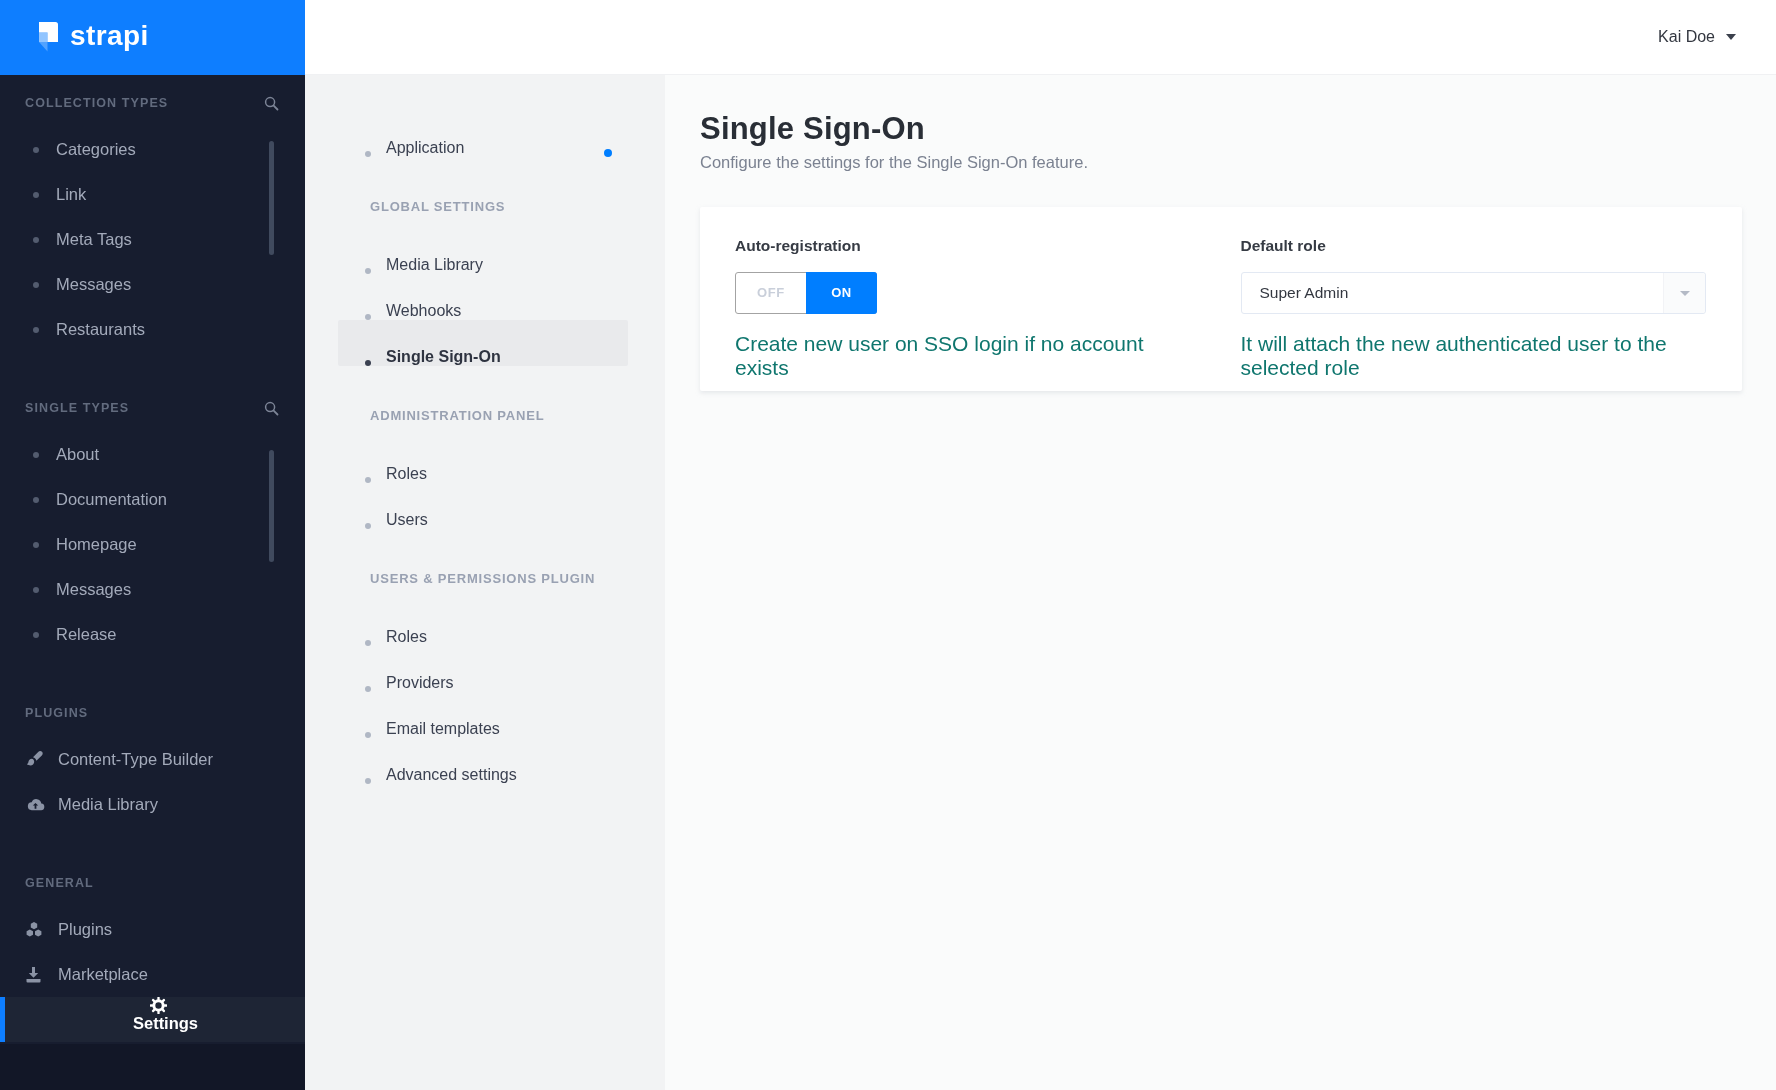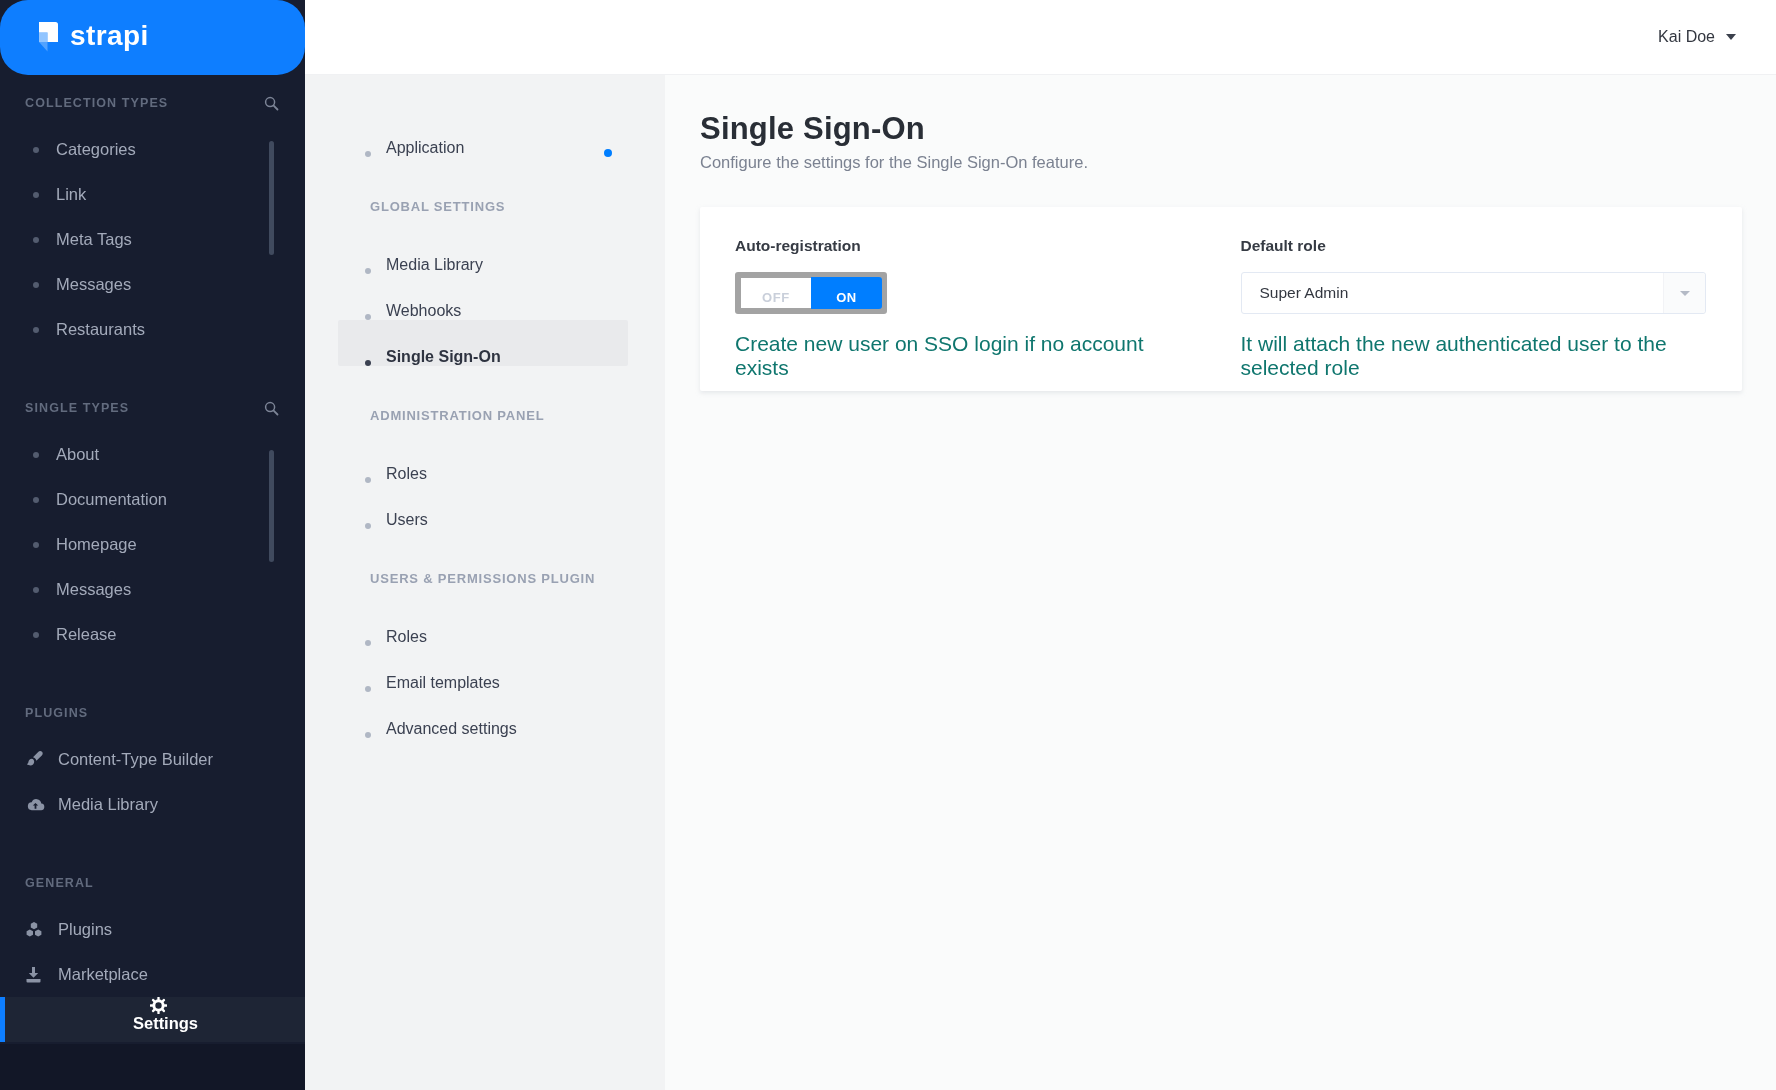--- a/index.html
+++ b/index.html
@@ -11,21 +11,21 @@
   }
   .app { display: flex; width: 1776px; height: 1090px; }
 
   
   .dark-sidebar {
     width: 305px; flex: none; background: #171d2f;
     display: flex; flex-direction: column;
   }
   .logo {
     height: 75px; flex: none; background: #0e7eff;
-    display: flex; align-items: center; padding-left: 30px; border-radius: 28px;
+    display: flex; align-items: center; padding-left: 30px;
   }
   .logo-glyph { margin-right: 11px; display: flex; }
   .logo-text {
     color: #ffffff; font-size: 28px; font-weight: bold; letter-spacing: .4px;
     position: relative; top: -2px;
   }
   .ds-menu { flex: 1; padding-top: 16px; overflow: hidden; }
   .ds-section { margin-bottom: 44px; }
   .ds-header {
     height: 24px; display: flex; align-items: center; justify-content: space-between;
@@ -106,21 +106,21 @@
   .page-subtitle { margin-top: 6px; font-size: 16.5px; color: #7b8291; }
   .card {
     margin-top: 35px; width: 1042px; height: 184px; background: #ffffff;
     border-radius: 2px; box-shadow: 0 2px 4px rgba(210,214,220,.5);
     display: flex; padding: 30px 36px 0 35px; gap: 40px;
   }
   .card-col { flex: 1; min-width: 0; }
   .field-label { font-size: 15.5px; font-weight: bold; color: #363b44; }
   .toggle {
     margin-top: 17px; display: inline-flex; height: 42px;
-    border: 6px solid #a3a3a3; border-radius: 3px; background: #ffffff;
+    border: 1px solid #a3a3a3; border-radius: 3px; background: #ffffff;
   }
   .toggle-off {
     width: 70px; line-height: 40px; text-align: center;
     font-size: 13px; font-weight: bold; letter-spacing: .6px;
     color: #c9cfda; cursor: pointer;
   }
   .toggle-on {
     width: 71px; margin: -1px -1px -1px 0; line-height: 42px; text-align: center;
     background: #007eff; border-radius: 0 3px 3px 0;
     font-size: 13px; font-weight: bold; letter-spacing: .6px;
@@ -361,20 +361,24 @@
 
         <div class="sm-section">
           <div class="sm-header">USERS &amp; PERMISSIONS PLUGIN</div>
           <div class="sm-items">
             <div class="sm-item">
                 <span class="sm-bullet"></span>
                 <span>Roles</span>
               </div>
             <div class="sm-item">
                 <span class="sm-bullet"></span>
+                <span>Providers</span>
+              </div>
+            <div class="sm-item">
+                <span class="sm-bullet"></span>
                 <span>Email templates</span>
               </div>
             <div class="sm-item">
                 <span class="sm-bullet"></span>
                 <span>Advanced settings</span>
               </div>
           </div>
         </div>
       </nav>
 

